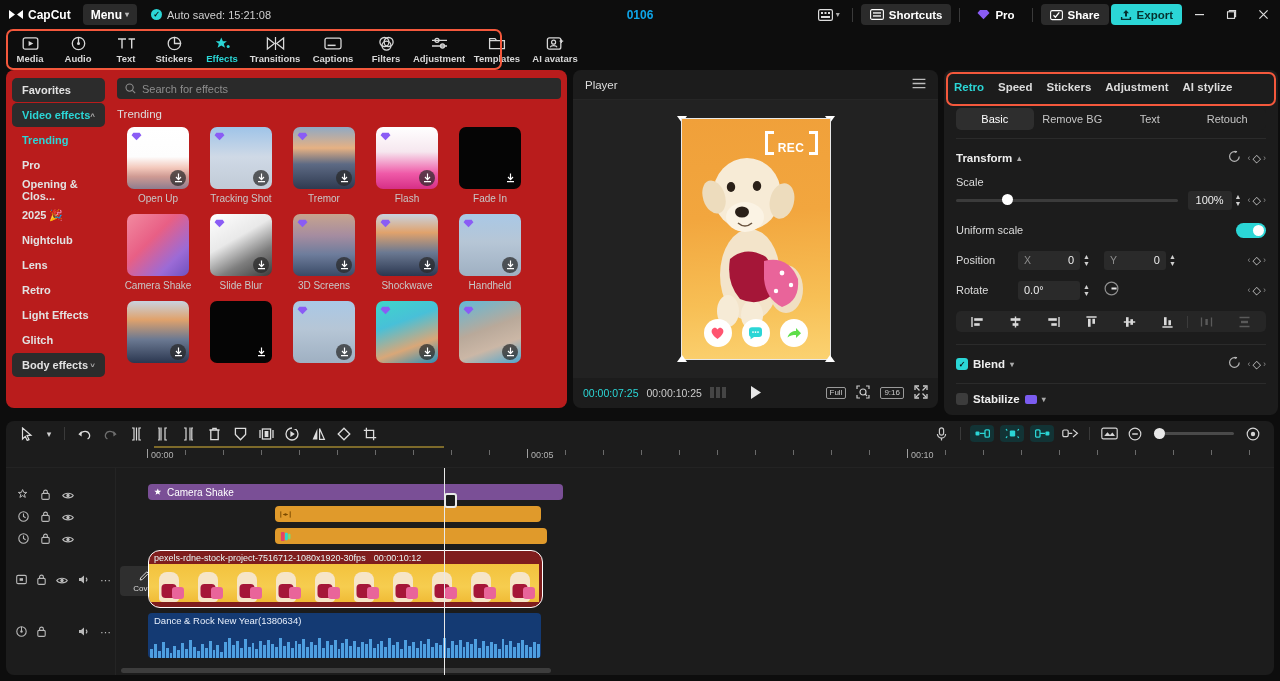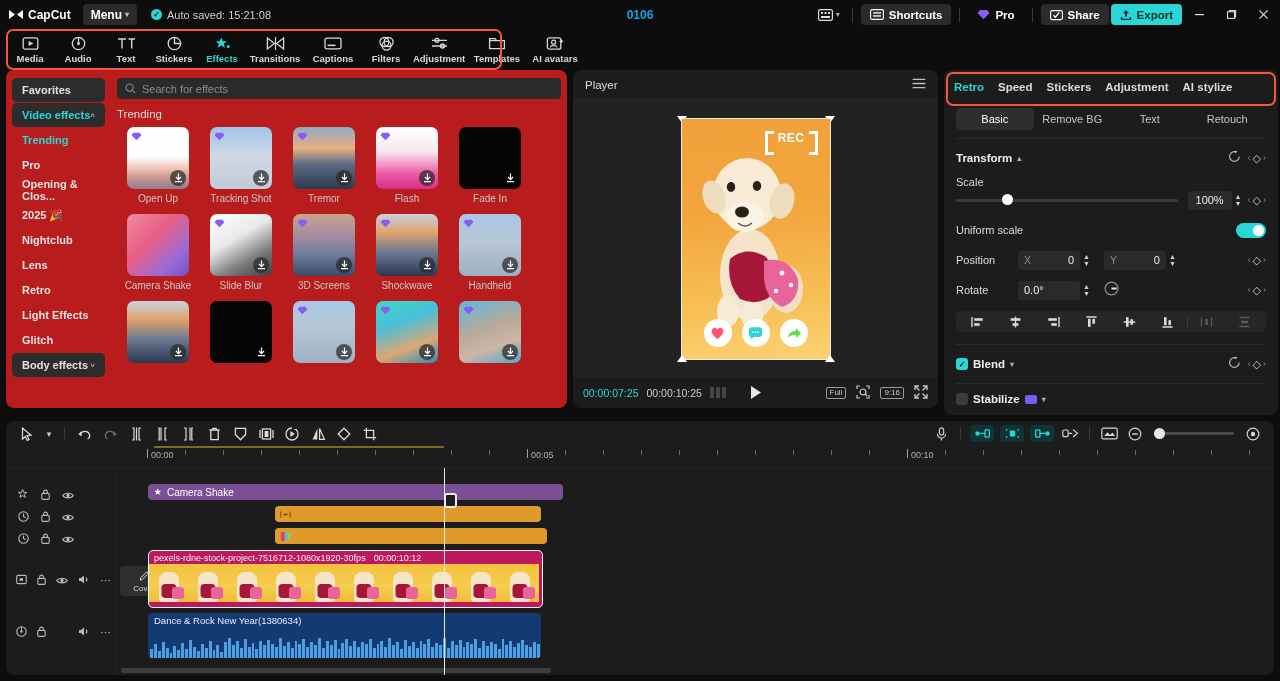--- a/index.html
+++ b/index.html
@@ -93,21 +93,21 @@
   .player-head .menu-icn { margin-left:auto; }
   .stage { flex: 1; display: flex; align-items: center; justify-content: center; background: #222222; position: relative; }
   .canvas-wrap { position: relative; }
   .canvas {
     width: 148px; height: 240px; position: relative; overflow: hidden;
     background: linear-gradient(175deg,#f0a03a 0%,#f2a63e 40%,#f7bf55 75%,#fbd271 100%);
     outline: 1.5px solid #e8e8e8;
   }
   .sel-handle { position: absolute; width: 0; height: 0; border-left: 5px solid transparent; border-right: 5px solid transparent; border-top: 7px solid #fff; }
   .dog { position:absolute; left:50%; transform:translateX(-50%); bottom: 30px; }
-  .rec-badge { position: absolute; right: 12px; top: 12px; display: flex; align-items: flex-start; gap: 3px; padding-left: 36px; }
+  .rec-badge { position: absolute; right: 12px; top: 12px; display: flex; align-items: flex-end; gap: 3px; padding-left: 36px; }
   .rec-badge .brk { width: 9px; height: 24px; border: 3px solid #fff; }
   .rec-badge .brk.l { border-right: none; }
   .rec-badge .brk.r { border-left: none; }
   .rec-badge .txt { font-size: 12px; font-weight: bold; color: #fff; letter-spacing: 0.5px; padding: 0 1px;}
   .soc { position:absolute; bottom: 12px; left: 50%; transform: translateX(-50%); display:flex; gap: 10px; }
   .soc .b { width: 28px; height: 28px; border-radius: 50%; background: #fff; display:flex; align-items:center; justify-content:center; }
   .player-foot { height: 30px; display: flex; align-items: center; padding: 0 10px; gap: 8px; font-size: 10.5px; }
   .t-cur { color: #2bd6d6; font-variant-numeric: tabular-nums;}
   .t-tot { color: #ccc; font-variant-numeric: tabular-nums;}
   .pf-right { margin-left: auto; display:flex; align-items:center; gap: 10px; }
@@ -166,21 +166,21 @@
   .ruler .tlabel { position: absolute; top: 4px; font-size: 9px; color:#b2b2b2; }
   .ruler .progressline { position:absolute; left:148px; top:0px; height:2px; background:#7d6a2a; }
 
   .tracks { flex:1; position: relative; display:flex; }
   .trackheads { width: 110px; flex:none; border-right: 1px solid #242424; }
   .th-row { display:flex; align-items:center; gap: 12px; padding-left: 12px; color:#b9b9b9; }
   .tracksarea { flex: 1; position: relative; }
   .clip { position: absolute; border-radius: 4px; overflow: hidden; }
   .clip-fx { background: #7a4f96; color:#fff; font-size: 10px; display:flex; align-items:center; gap:4px; padding: 0 6px; }
   .clip-sticker { background: #e09a2b; border-radius: 4px; display:flex; align-items:center; padding: 0 5px; gap: 4px; font-size: 9px; color: #7a4a00;}
-  .clip-video { border: 1.5px solid #ffffff; border-radius: 5px; background: #be185d; }
+  .clip-video { border: 1.5px solid #ffffff; border-radius: 12px; background: #7f1d1d; }
   .clip-video .cv-head { height: 13px; display:flex; align-items:center; gap:8px; padding: 0 5px; font-size: 9px; color:#eaf6f6; }
   .clip-video .cv-strip { height: 38px; display:flex; overflow:hidden; }
   .cv-frame { width: 39px; height: 38px; background: linear-gradient(180deg,#f3c23d 0%,#f6cd4f 60%,#f0bb36 100%); position: relative; flex: none;}
   .cv-frame .d-body { position:absolute; left:50%; transform:translateX(-50%); bottom: 0px; width: 20px; height: 30px; border-radius: 8px 8px 4px 4px; background:#f6e5c8; }
   .cv-frame .d-harness { position:absolute; left:50%; transform:translateX(-50%); bottom: 4px; width: 15px; height: 14px; border-radius: 4px; background:#a51638; }
   .cv-frame .d-skirt { position:absolute; left:50%; margin-left:3px; bottom: 3px; width: 12px; height: 12px; border-radius: 3px; background: #e9649a; }
   .clip-audio { background: #143a73; border-radius:4px; overflow:hidden; position: relative;}
   .clip-audio .ca-head { font-size: 9.5px; color: #e6eefb; padding: 2px 6px 0 6px; }
   .wave { position:absolute; left:0; right:0; bottom:0; height: 30px; display:flex; align-items:flex-end; gap:1px; padding: 0 2px;}
   .wave i { flex:1; background:#4e9fe0; display:block; }

